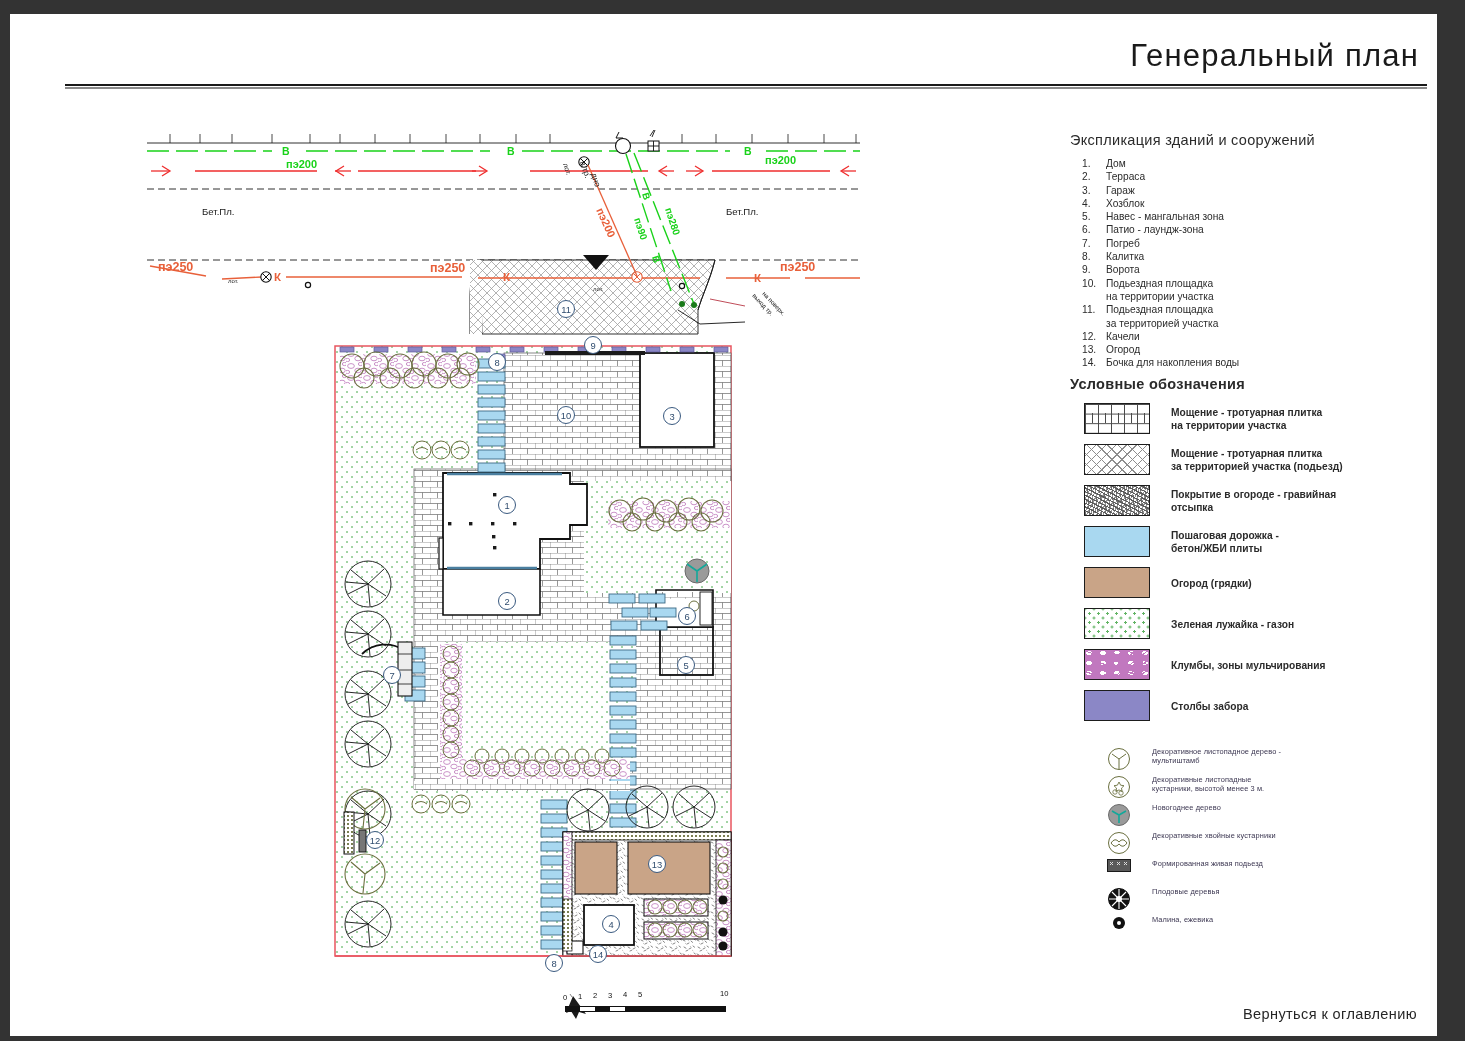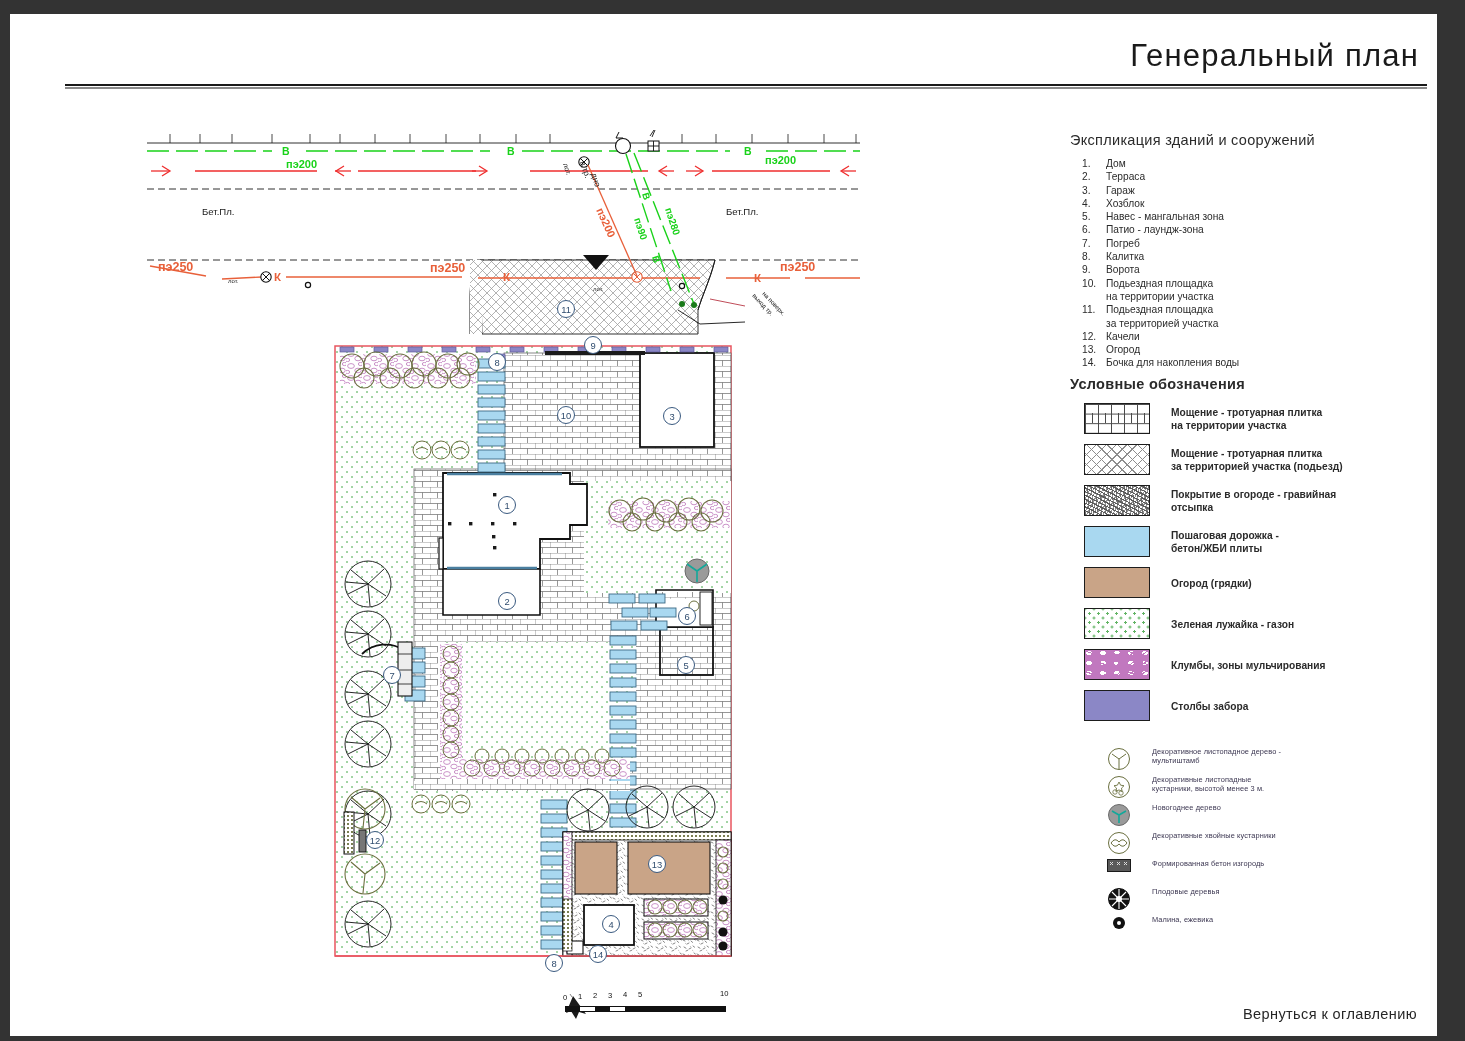--- a/index.html
+++ b/index.html
@@ -747,21 +747,21 @@
 
         <div class="plant-row">
           <div class="plant-ico">
             <svg width="24" height="13" viewBox="0 0 24 13">
                 <rect x="0.5" y="0.5" width="23" height="12" fill="#5a5a5a" stroke="#1a1a1a" stroke-width="1"></rect>
                 <g stroke="#ddd" stroke-width="1">
                   <path d="M3 3 l3 3 M3 6 l3 -3 M10 3 l3 3 M10 6 l3 -3 M17 3 l3 3 M17 6 l3 -3"></path>
                 </g>
               </svg>
           </div>
-          <div class="plant-label">Формированная бетон изгородь</div>
+          <div class="plant-label">Формированная живая подьезд</div>
         </div>
 
         <div class="plant-row">
           <div class="plant-ico">
             <svg width="24" height="24" viewBox="0 0 24 24">
                 <circle cx="12" cy="12" r="10.5" fill="#111" stroke="#111" stroke-width="1"></circle>
                 <g stroke="#fff" stroke-width="1.1" fill="none">
                   <path d="M12 2 v20 M2 12 h20 M5 5 l14 14 M19 5 L5 19"></path>
                 </g>
                 <circle cx="12" cy="12" r="3" fill="#fff"></circle>

